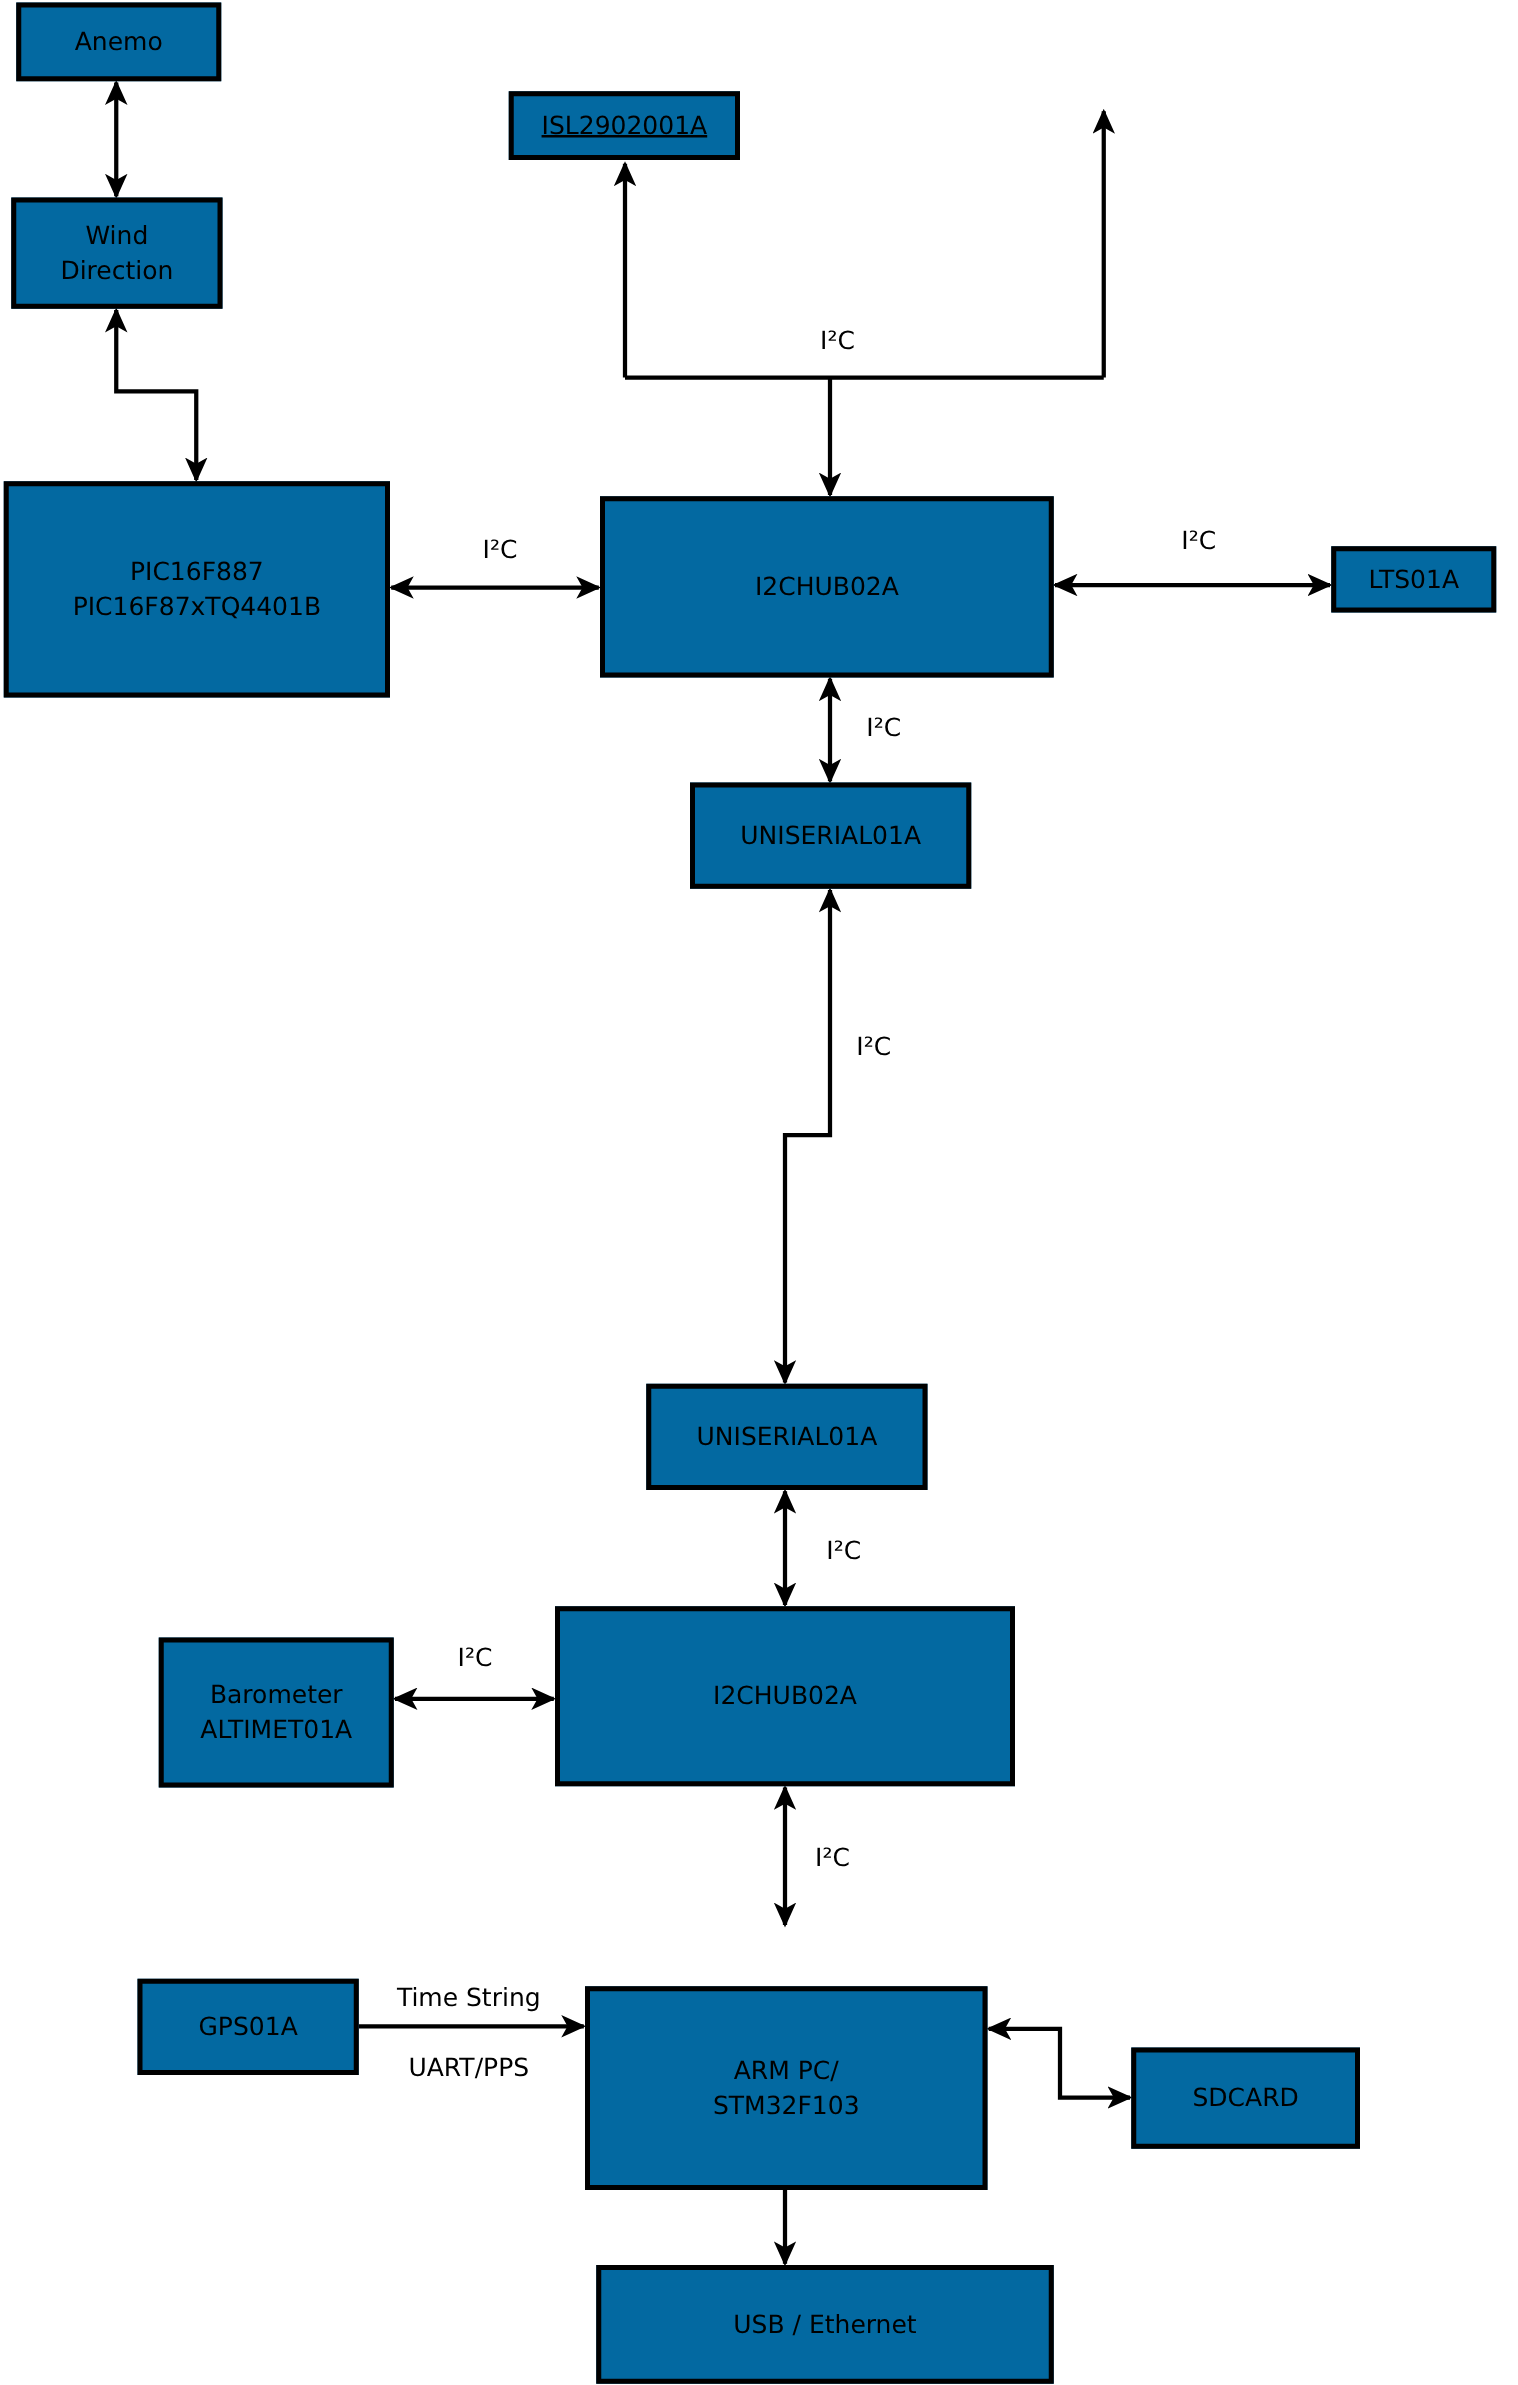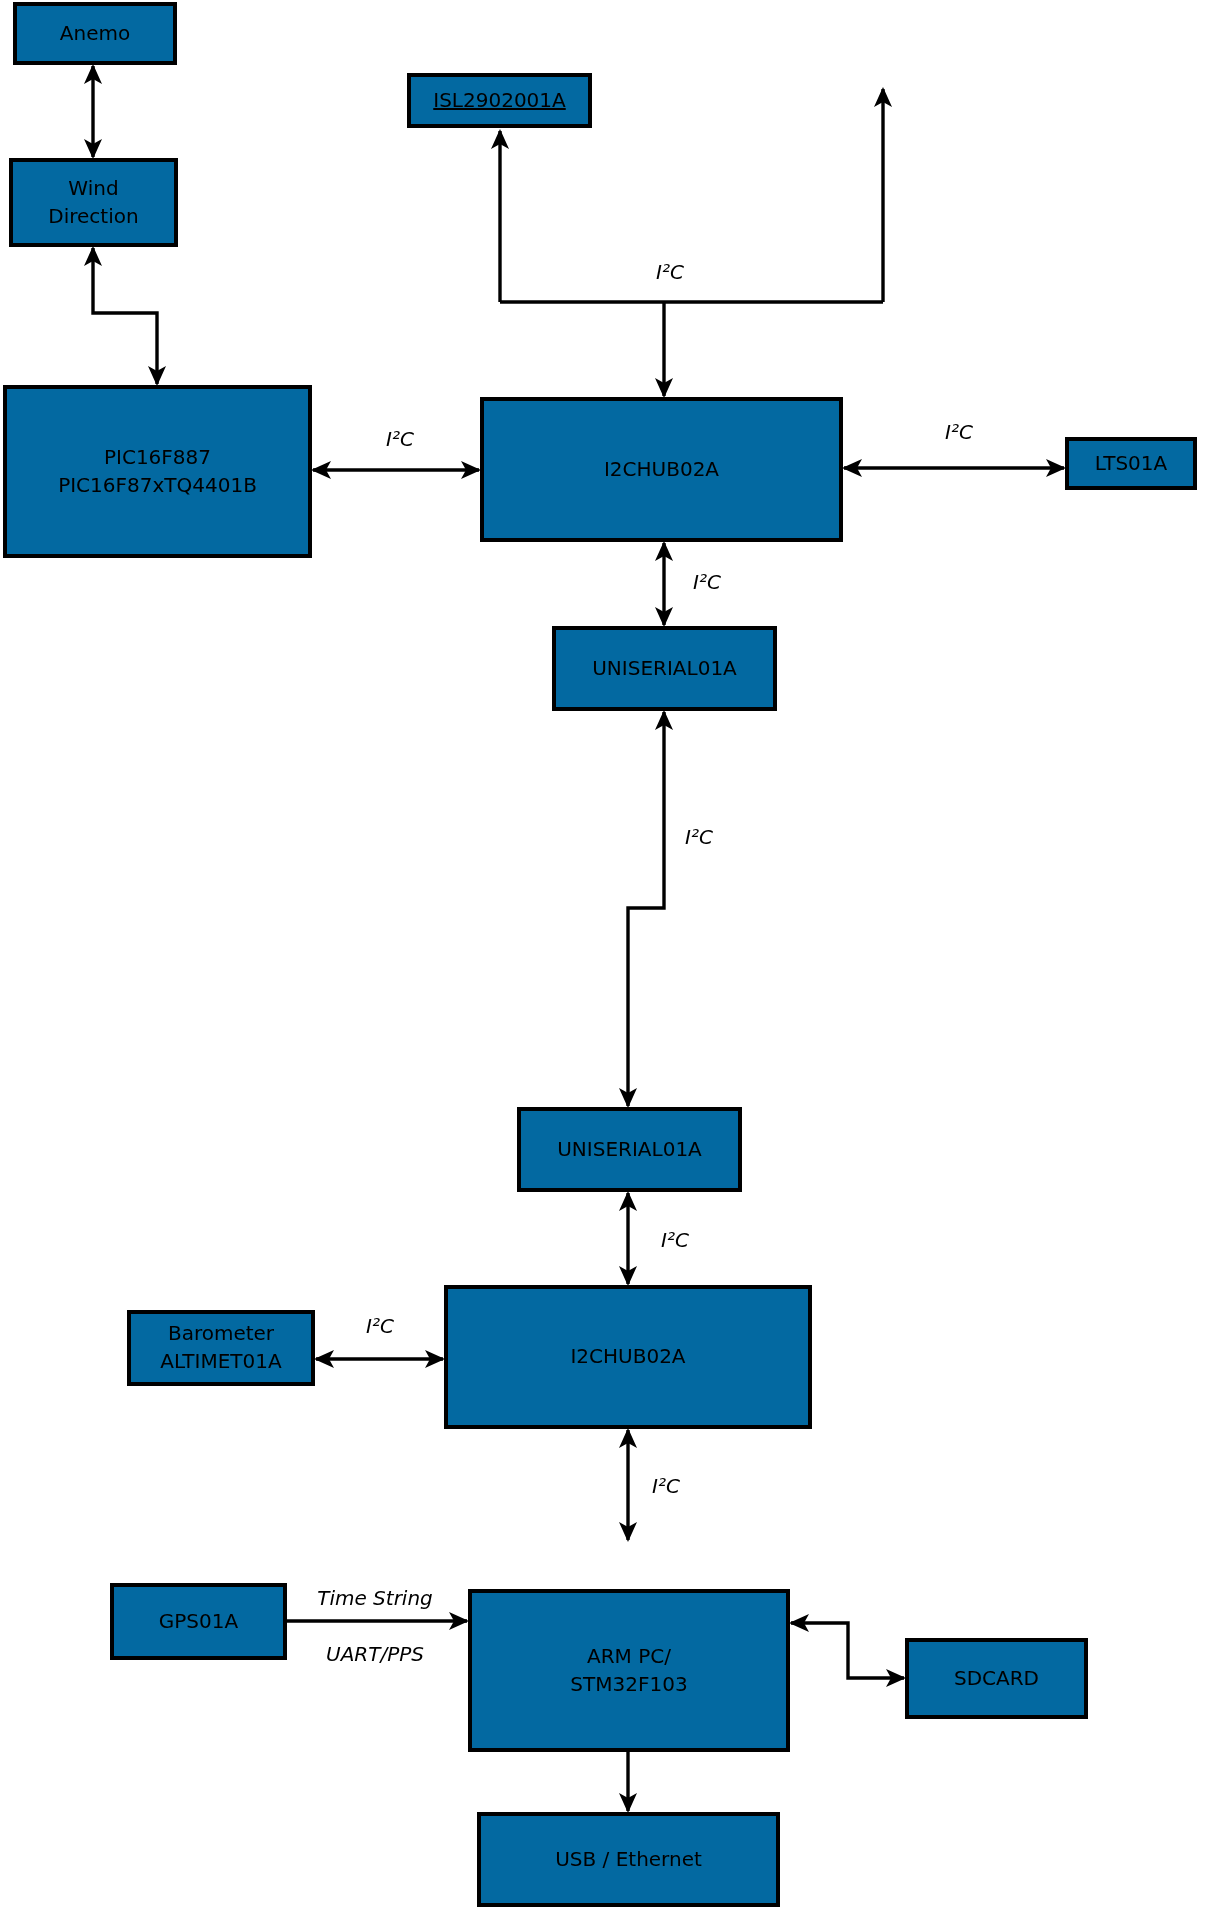--- a/index.html
+++ b/index.html
@@ -45,38 +45,37 @@
   .node span {
     white-space: pre-line;
   }
   .elabel {
     position: absolute;
     transform: translate(-50%, -50%);
     font-size: 20px;
     white-space: nowrap;
     z-index: 3;
     background: transparent;
-    font-style: italic;
   }
   
   #n-anemo { left: 13px;  top: 2px;    width: 164px; height: 63px;  }
   #n-wind  { left: 9px;   top: 158px;  width: 169px; height: 89px;  }
   #n-pic   { left: 3px;   top: 385px;  width: 309px; height: 173px; }
   #n-isl   { left: 407px; top: 73px;   width: 185px; height: 55px; text-decoration: underline;  }
   #n-sht   { left: 790px; top: 32px;   width: 185px; height: 56px;  }
   #n-hub1  { left: 480px; top: 397px;  width: 363px; height: 145px; }
   #n-lts   { left: 1065px;top: 437px;  width: 132px; height: 53px;  }
   #n-uni1  { left: 552px; top: 626px;  width: 225px; height: 85px;  }
   #n-uni2  { left: 517px; top: 1107px; width: 225px; height: 85px;  }
   #n-hub2  { left: 444px; top: 1285px; width: 368px; height: 144px; }
-  #n-baro  { left: 127px; top: 1310px; width: 188px; height: 76px; text-align: center;  }
+  #n-baro  { left: 127px; top: 1310px; width: 188px; height: 120px; text-align: center;  }
   #n-gps   { left: 110px; top: 1583px; width: 177px; height: 77px;  }
   #n-arm   { left: 468px; top: 1589px; width: 322px; height: 163px; }
   #n-sd    { left: 905px; top: 1638px; width: 183px; height: 81px;  }
-  #n-usb   { left: 477px; top: 1812px; width: 303px; height: 95px;  }
+  #n-usb   { left: 477px; top: 1812px; width: 366px; height: 95px;  }
   
   #l-top-i2c      { left: 670px; top: 272px;  }
   #l-pic-i2c      { left: 400px; top: 439px;  }
   #l-lts-i2c      { left: 959px; top: 432px;  }
   #l-hub1-uni-i2c { left: 707px; top: 582px;  }
   #l-long-i2c     { left: 699px; top: 837px;  }
   #l-uni2-hub2-i2c{ left: 675px; top: 1240px; }
   #l-baro-i2c     { left: 380px; top: 1326px; }
   #l-hub2-arm-i2c { left: 666px; top: 1486px; }
   #l-time-string  { left: 375px; top: 1598px; text-align: right; }

